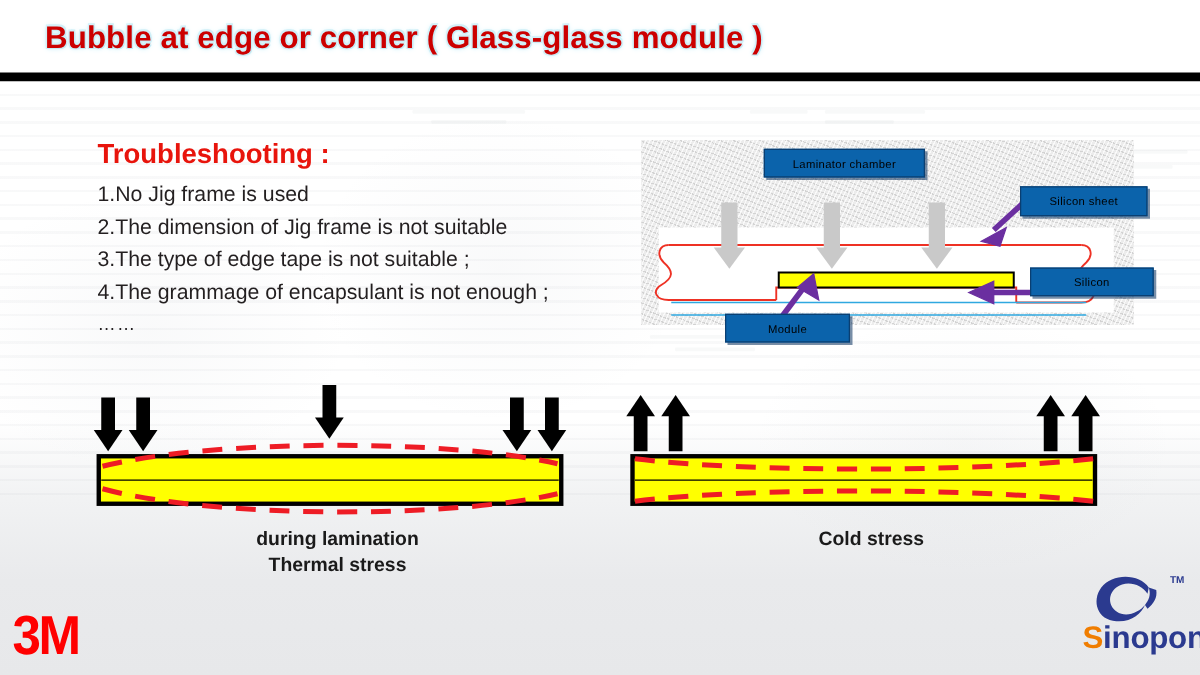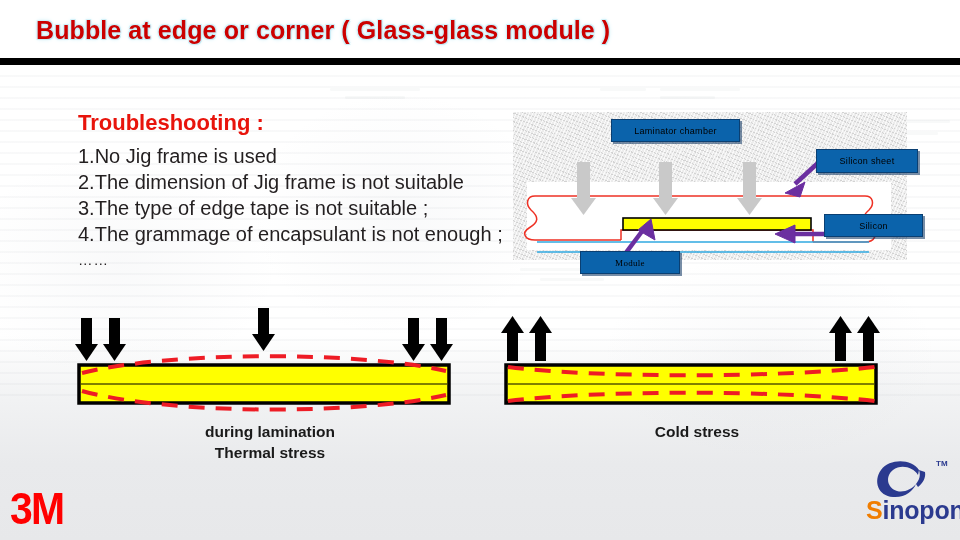--- a/index.html
+++ b/index.html
@@ -40,21 +40,21 @@
     letter-spacing:.1px;white-space:nowrap;
     text-shadow:
       0 0 3px #cfeff7, 0 0 5px #cfeff7, 1px 1px 0 #bfe7f2,
       -1px -1px 0 #d8f3fa, 1px -1px 0 #cfeff7, -1px 1px 0 #cfeff7;
   }
   #title-rule{position:absolute;left:0;top:58px;width:960px;height:7px;background:#000000;}
 
   
   #ts-block{position:absolute;left:78px;top:110px;width:400px;}
   #ts-head{font-size:22px;font-weight:bold;color:#e8140c;margin-bottom:7px;}
-  .ts-line{font-size:20px;color:#231f20;line-height:26px;white-space:nowrap;}
+  .ts-line{font-size:17px;color:#231f20;line-height:26px;white-space:nowrap;}
   .ts-dots{font-size:14.5px;color:#231f20;line-height:26px;letter-spacing:1px;}
 
   
   #lam{position:absolute;left:513px;top:112px;width:394px;height:148px;}
   #lam-bg{
     position:absolute;left:0;top:0;width:394px;height:148px;
     background:#ececec;
     background-image:
       repeating-linear-gradient(115deg, rgba(255,255,255,.75) 0 1px, rgba(0,0,0,0) 1px 3px),
       repeating-linear-gradient(22deg, rgba(190,190,190,.55) 0 1px, rgba(0,0,0,0) 1px 4px);
@@ -67,21 +67,21 @@
   .lbl{
     position:absolute;background:#0b63ab;border:1.6px solid #0a3f72;
     color:#000000;font-size:9px;text-align:center;
     box-shadow:2px 2px 0 rgba(10,50,95,.55);
     display:flex;align-items:center;justify-content:center;
     white-space:nowrap;letter-spacing:.3px;
   }
   #lbl-chamber{left:611px;top:119px;width:127px;height:21px;}
   #lbl-silicon{left:816px;top:149px;width:100px;height:22px;}
   #lbl-heater{left:824px;top:214px;width:97px;height:21px;}
-  #lbl-module{left:580px;top:251px;width:98px;height:21px;font-family:Liberation Serif, serif;}
+  #lbl-module{left:580px;top:251px;width:98px;height:21px;}
 
   
   .panel{position:absolute;}
   #panel-thermal{left:60px;top:305px;width:420px;height:170px;}
   #panel-cold{left:487px;top:305px;width:420px;height:170px;}
   .panel-svg{position:absolute;left:0;top:0;width:420px;height:118px;overflow:visible;}
   .cap{
     position:absolute;left:0;top:116px;width:420px;
     text-align:center;font-size:15.5px;font-weight:bold;color:#1a1a1a;line-height:21px;
   }

